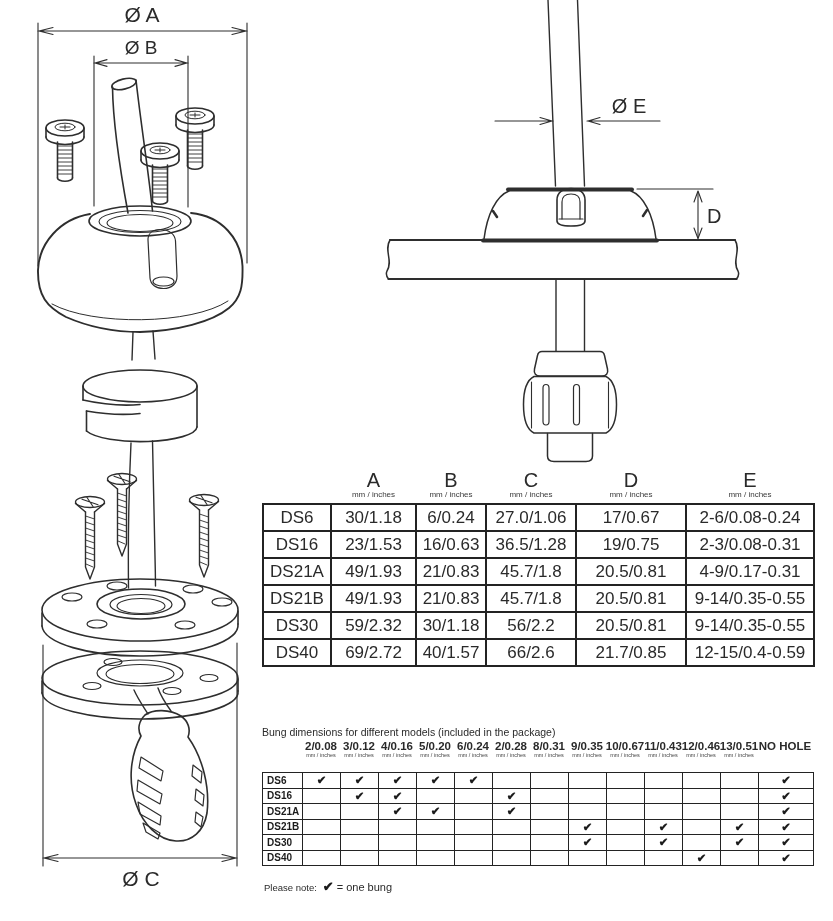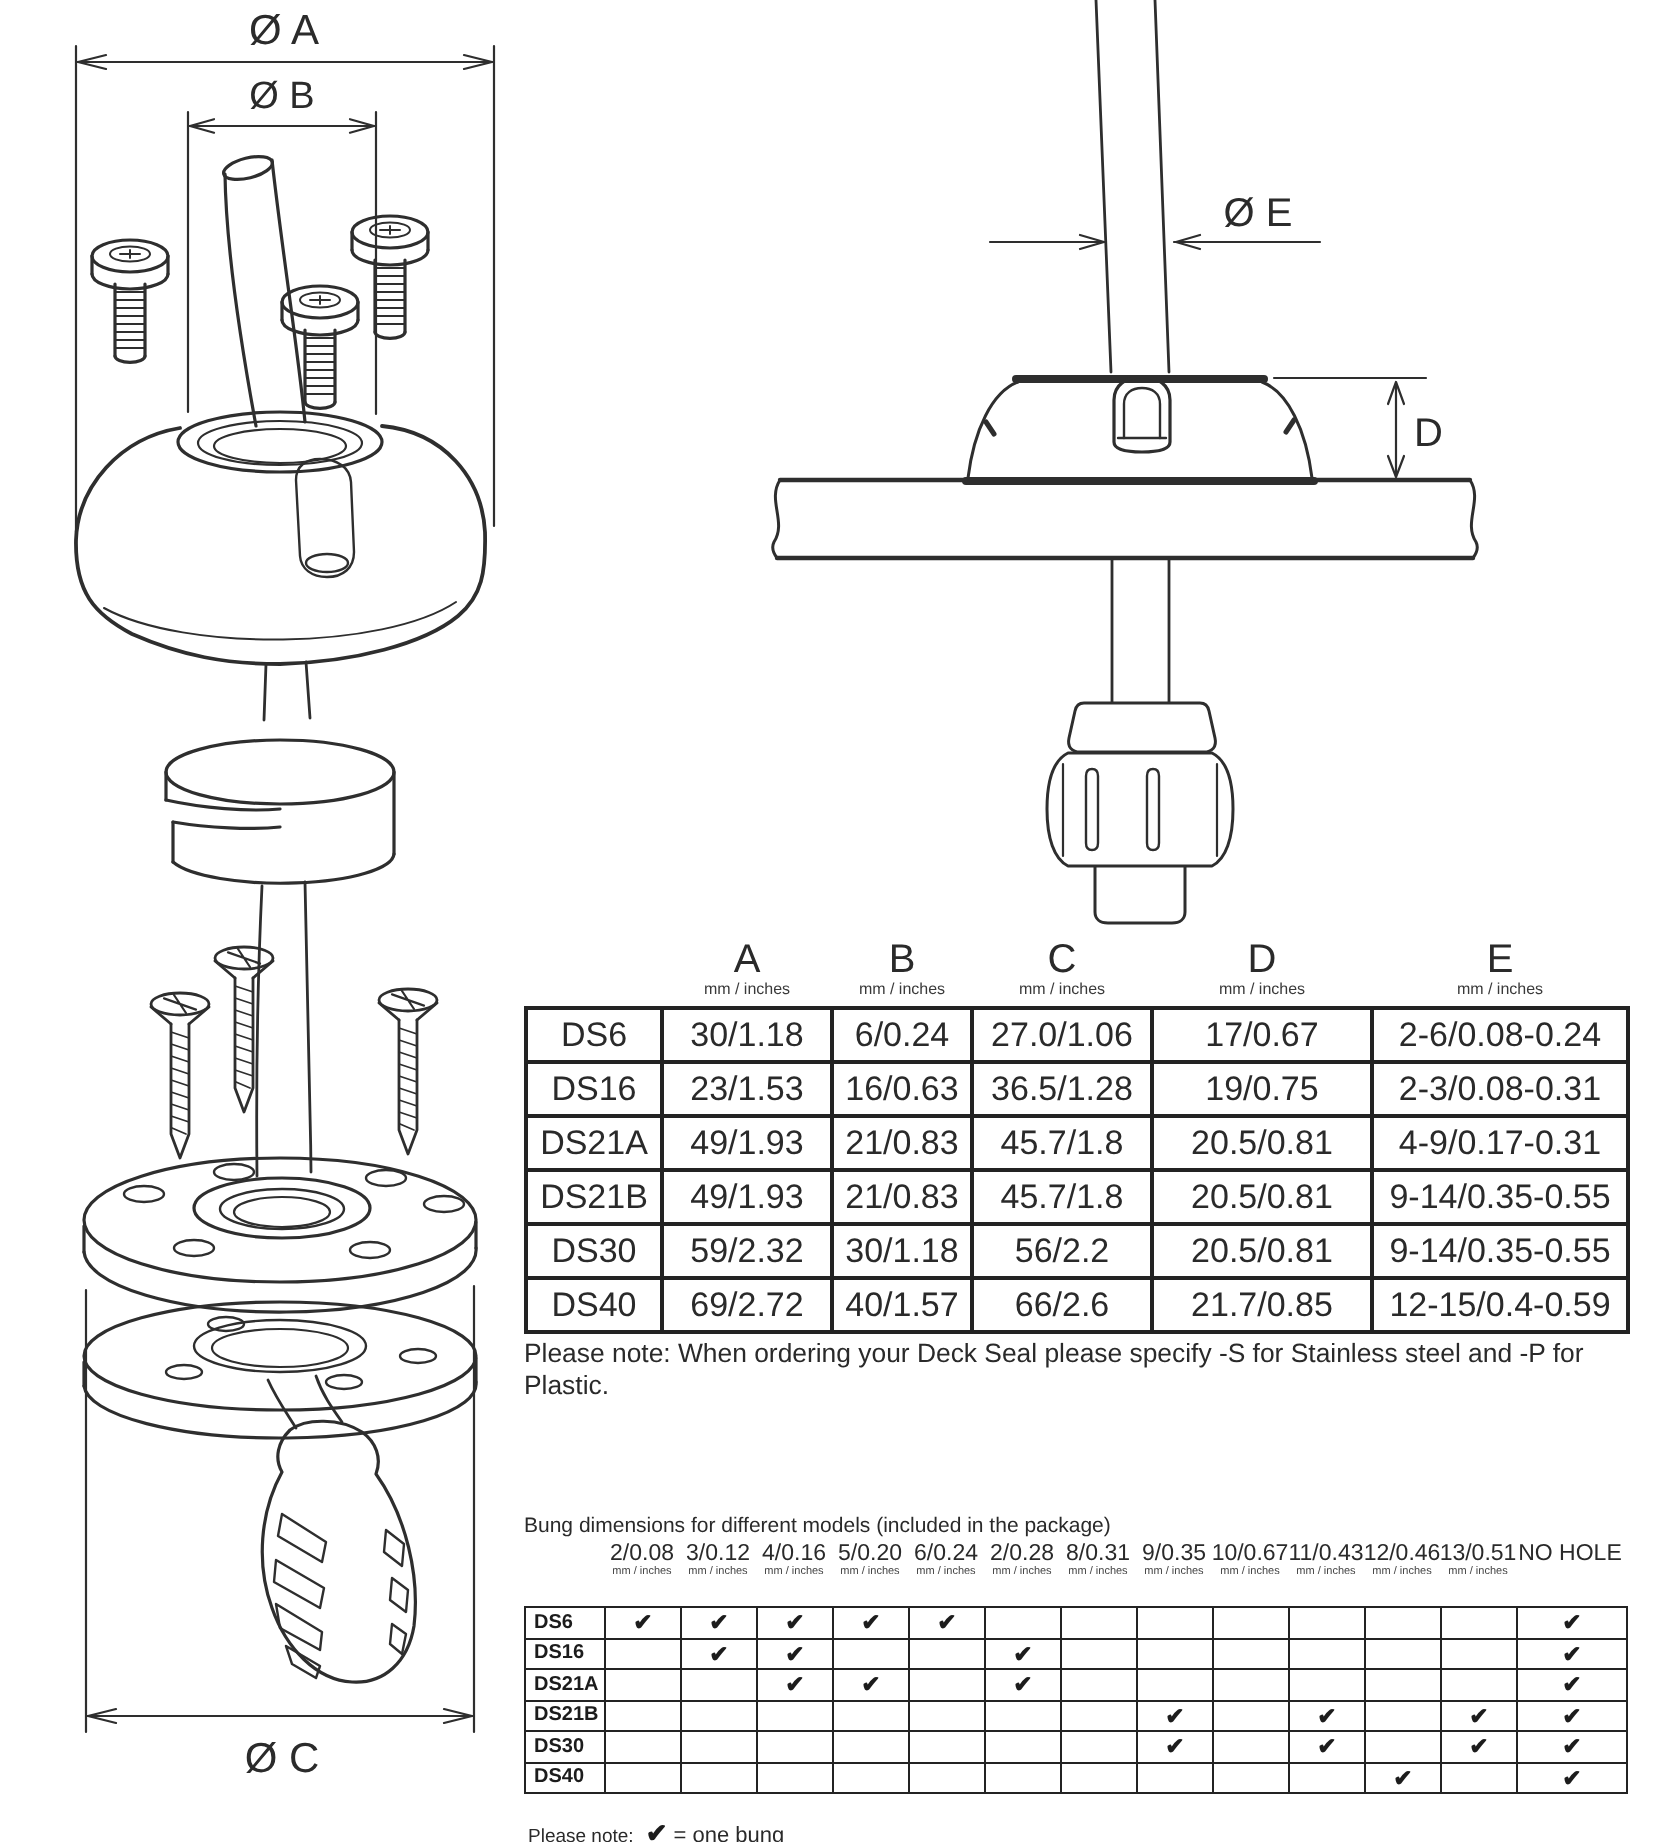--- a/index.html
+++ b/index.html
@@ -17,21 +17,21 @@
   .letter{display:block;font-size:20px;line-height:19px;color:#2a2a2a}
   .unit{display:block;font-size:8px;line-height:9px;color:#3a3a3a}
 
   
   .note{font-size:13.2px;line-height:16px;color:#2a2a2a}
 
   
   .btitle{font-size:10.5px;color:#2a2a2a}
   .bheads{position:absolute;top:14px;left:0;width:551px;height:28px}
   .bh{position:absolute;transform:translateX(-50%);text-align:center;white-space:nowrap;top:0}
-  .bhv{display:block;font-weight:400;font-style:normal;font-size:11.5px;line-height:12px;color:#2a2a2a}
+  .bhv{display:block;font-weight:700;font-style:normal;font-size:11.5px;line-height:12px;color:#2a2a2a}
   .bhu{display:block;font-style:normal;font-size:5.5px;line-height:6px;color:#444}
   .bt{border-collapse:collapse;table-layout:fixed;width:551px;position:absolute;top:46px;left:0}
   .bt td{border:1.4px solid #232323;height:15.5px;padding:0;text-align:center;font-size:11.5px;font-weight:700;color:#1c1c1c;white-space:nowrap}
   .bt td.lbl{text-align:left;padding-left:4px;font-size:10px;font-weight:700}
   .bfoot{position:absolute;top:151px;left:2px;white-space:nowrap}
   .bfp{font-size:9.5px;color:#2a2a2a}
   .bfc{font-size:13px;font-weight:700;color:#1c1c1c;padding:0 3px 0 6px}
   .bfs{font-size:11px;color:#2a2a2a}
 </style>
 </head>
@@ -284,24 +284,23 @@
           <td>69/2.72</td>
           <td>40/1.57</td>
           <td>66/2.6</td>
           <td>21.7/0.85</td>
           <td>12-15/0.4-0.59</td>
         </tr>
     </tbody>
   </table>
 
   <div class="note abs" style="left:262px;top:669px;width:566px">
-    <div>Please note: When ordering your Deck Seal please specify -S for Stainless steel and -P for Plastic.</div>
   </div>
 
-  <div class="abs" style="left:262px;top:757px;width:551px;height:164px">
+  <div class="abs" style="left:262px;top:726px;width:551px;height:164px">
     <div class="btitle">Bung dimensions for different models (included in the package)</div>
 
     <div class="bheads">
       <span class="bh" style="left:59px">
           <b class="bhv">2/0.08</b>
           <i class="bhu">mm / inches</i>
         </span>
       <span class="bh" style="left:97px">
           <b class="bhv">3/0.12</b>
           <i class="bhu">mm / inches</i>

